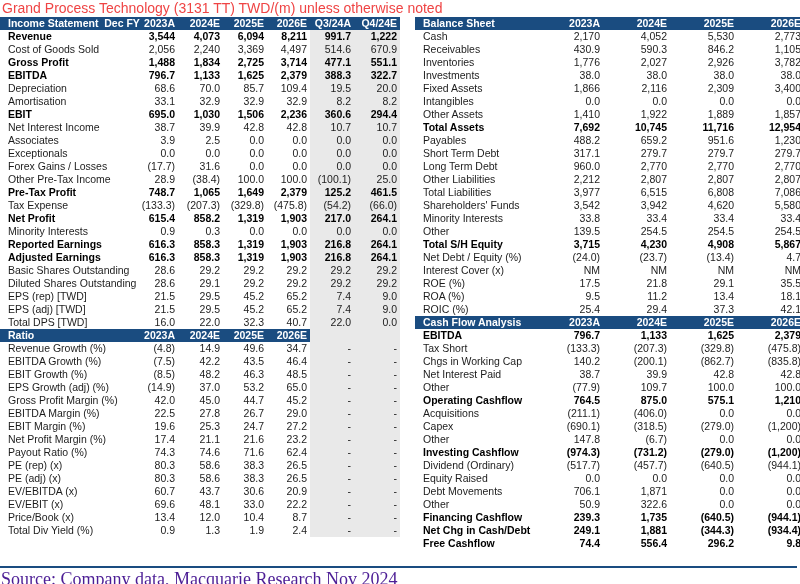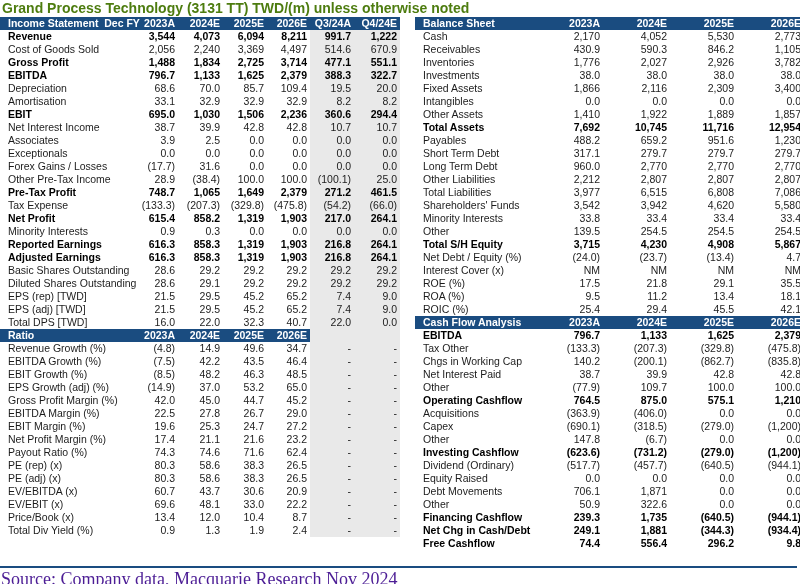--- a/index.html
+++ b/index.html
@@ -1,22 +1,22 @@
 <!DOCTYPE html>
 <html><head>
 <meta charset="utf-8">
 <style>
   html,body { margin:0; padding:0; background:#ffffff; }
   .page {
     position:relative; width:800px; height:584px; background:#ffffff;
     overflow:hidden; font-family:"Liberation Sans", sans-serif;
   }
   .title {
-    position:absolute; top:0px; left:2px; font-size:14px; font-weight:700;
-    color:#4d7c0f; white-space:nowrap; letter-spacing:0px;
+    position:absolute; top:0px; left:2px; font-size:14px; font-weight:400;
+    color:#ef4444; white-space:nowrap; letter-spacing:0px;
   }
   table.fin { position:absolute; top:17px; border-collapse:collapse; table-layout:fixed; }
   table.fin.left  { left:0px;   width:400px; }
   table.fin.right { left:415px; width:389px; }
   td {
     height:13px; font-size:10.5px; line-height:13px; padding:0;
     color:#1c1c1c; overflow:hidden; white-space:pre;
   }
   td.lbl { text-align:left; padding-left:8px; }
   td.num { text-align:right; padding-right:3px; }
@@ -164,21 +164,21 @@
           <td class="num">100.0</td>
           <td class="num gray">(100.1)</td>
           <td class="num gray">25.0</td>
         </tr>
         <tr class="b">
           <td class="lbl">Pre-Tax Profit</td>
           <td class="num">748.7</td>
           <td class="num">1,065</td>
           <td class="num">1,649</td>
           <td class="num">2,379</td>
-          <td class="num gray">271.2</td>
+          <td class="num gray">125.2</td>
           <td class="num gray">461.5</td>
         </tr>
         <tr>
           <td class="lbl">Tax Expense</td>
           <td class="num">(133.3)</td>
           <td class="num">(207.3)</td>
           <td class="num">(329.8)</td>
           <td class="num">(475.8)</td>
           <td class="num gray">(54.2)</td>
           <td class="num gray">(66.0)</td>
@@ -571,39 +571,39 @@
           <td class="lbl">ROA (%)</td>
           <td class="num">9.5</td>
           <td class="num">11.2</td>
           <td class="num">13.4</td>
           <td class="num">18.1</td>
         </tr>
         <tr>
           <td class="lbl">ROIC (%)</td>
           <td class="num">25.4</td>
           <td class="num">29.4</td>
-          <td class="num">45.5</td>
+          <td class="num">37.3</td>
           <td class="num">42.1</td>
         </tr>
         <tr class="hdr">
           <td class="lbl">Cash Flow Analysis</td>
           <td class="num">2023A</td>
           <td class="num">2024E</td>
           <td class="num">2025E</td>
           <td class="num">2026E</td>
         </tr>
         <tr class="b">
           <td class="lbl">EBITDA</td>
           <td class="num">796.7</td>
           <td class="num">1,133</td>
           <td class="num">1,625</td>
           <td class="num">2,379</td>
         </tr>
         <tr>
-          <td class="lbl">Tax Other</td>
+          <td class="lbl">Tax Short</td>
           <td class="num">(133.3)</td>
           <td class="num">(207.3)</td>
           <td class="num">(329.8)</td>
           <td class="num">(475.8)</td>
         </tr>
         <tr>
           <td class="lbl">Chgs in Working Cap</td>
           <td class="num">140.2</td>
           <td class="num">(200.1)</td>
           <td class="num">(862.7)</td>
@@ -625,42 +625,42 @@
         </tr>
         <tr class="b">
           <td class="lbl">Operating Cashflow</td>
           <td class="num">764.5</td>
           <td class="num">875.0</td>
           <td class="num">575.1</td>
           <td class="num">1,210</td>
         </tr>
         <tr>
           <td class="lbl">Acquisitions</td>
-          <td class="num">(363.9)</td>
+          <td class="num">(211.1)</td>
           <td class="num">(406.0)</td>
           <td class="num">0.0</td>
           <td class="num">0.0</td>
         </tr>
         <tr>
           <td class="lbl">Capex</td>
           <td class="num">(690.1)</td>
           <td class="num">(318.5)</td>
           <td class="num">(279.0)</td>
           <td class="num">(1,200)</td>
         </tr>
         <tr>
           <td class="lbl">Other</td>
           <td class="num">147.8</td>
           <td class="num">(6.7)</td>
           <td class="num">0.0</td>
           <td class="num">0.0</td>
         </tr>
         <tr class="b">
           <td class="lbl">Investing Cashflow</td>
-          <td class="num">(623.6)</td>
+          <td class="num">(974.3)</td>
           <td class="num">(731.2)</td>
           <td class="num">(279.0)</td>
           <td class="num">(1,200)</td>
         </tr>
         <tr>
           <td class="lbl">Dividend (Ordinary)</td>
           <td class="num">(517.7)</td>
           <td class="num">(457.7)</td>
           <td class="num">(640.5)</td>
           <td class="num">(944.1)</td>

